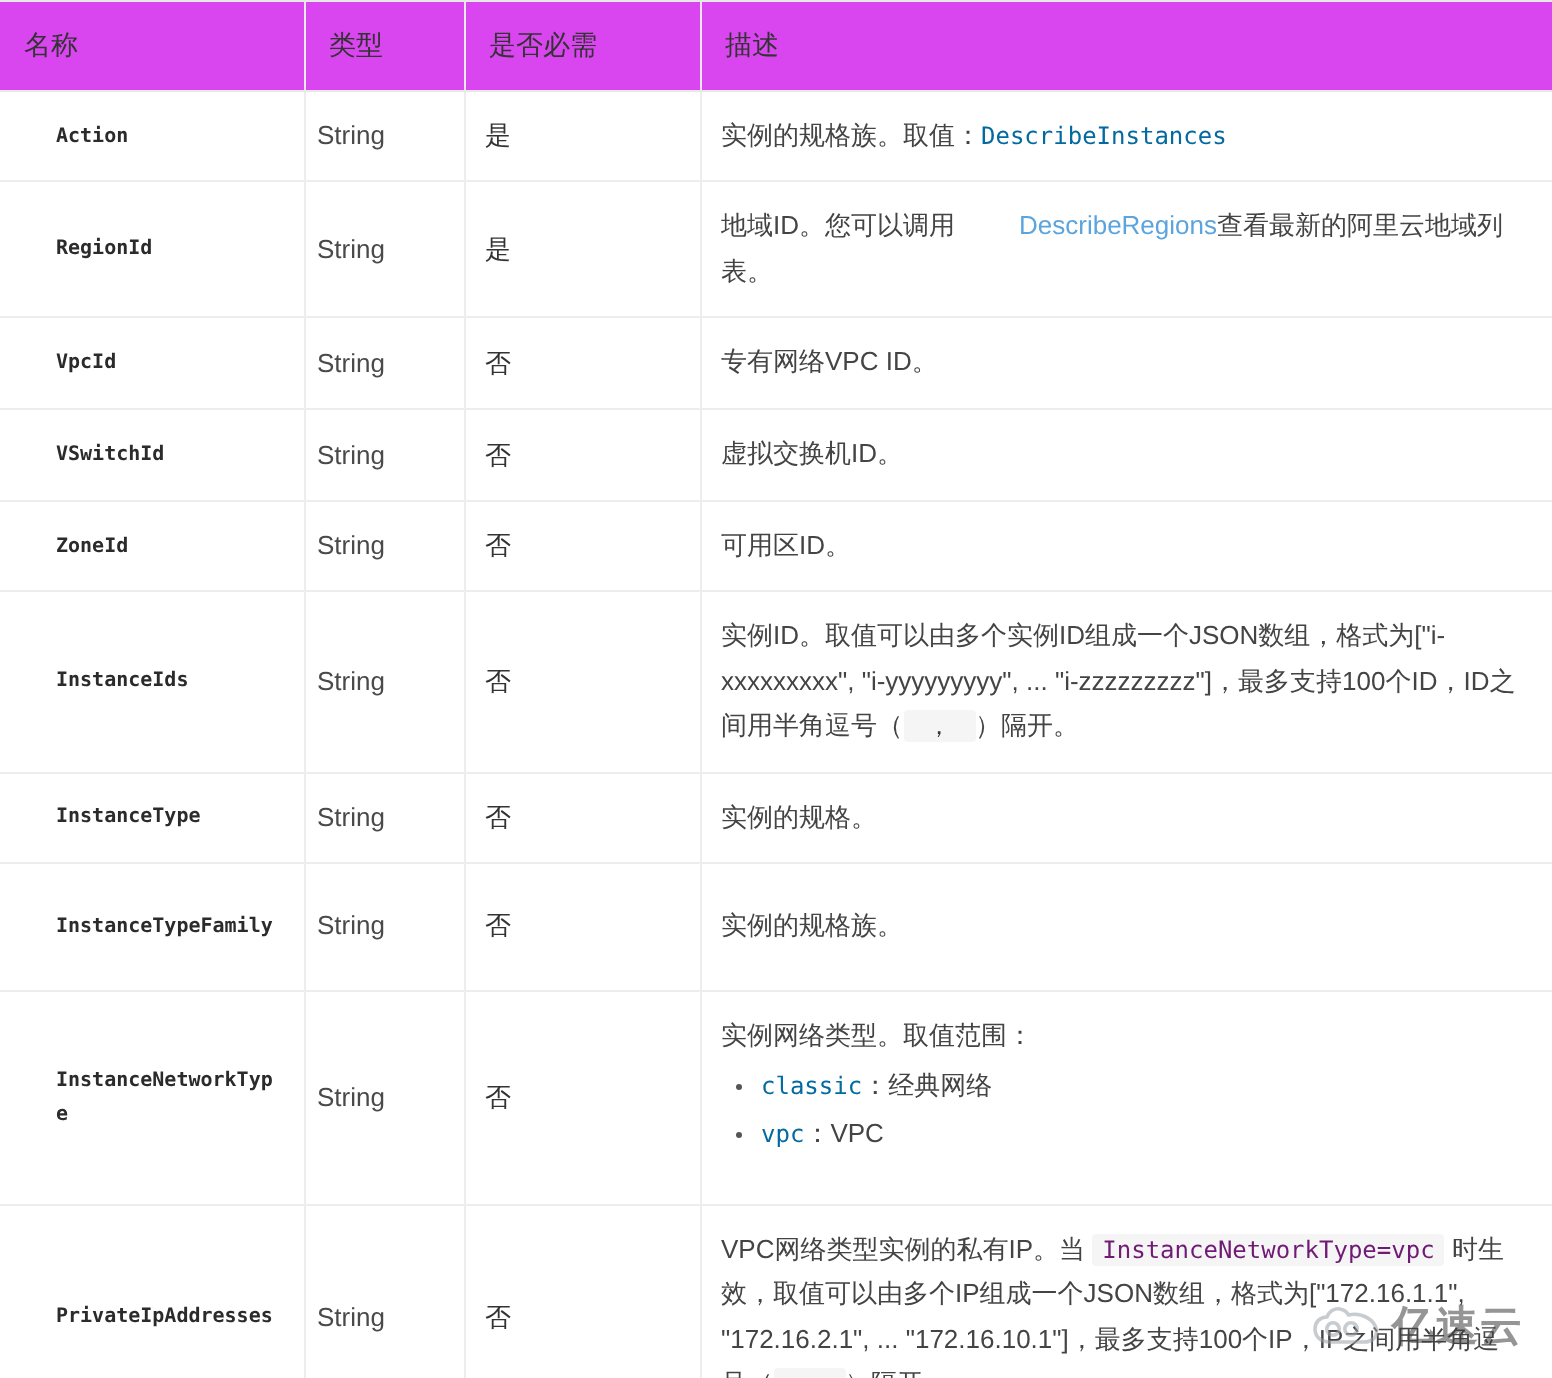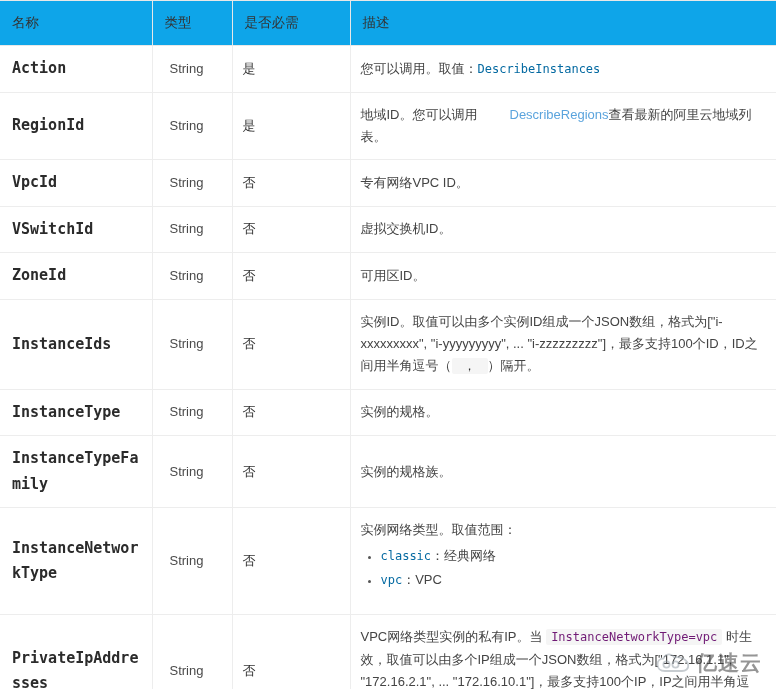--- a/index.html
+++ b/index.html
@@ -20,21 +20,21 @@
     border-collapse: collapse;
     table-layout: fixed;
     font-size: 13px;
   }
   table.param-table col.c-name  { width: 152px; }
   table.param-table col.c-type  { width: 80px;  }
   table.param-table col.c-req   { width: 118px; }
   table.param-table col.c-desc  { width: 426px; }
 
   thead th {
-    background: #0ea5e9;
+    background: #d946ef;
     border: 1px solid #e8e8e8;
     border-left: none;
     text-align: left;
     font-weight: normal;
     color: #333333;
     font-size: 13.5px;
     padding: 12px 10px 12px 12px;
     vertical-align: middle;
     height: 20px;
   }
@@ -46,32 +46,32 @@
     vertical-align: middle;
     padding: 10px 12px;
     color: #333333;
     font-size: 13px;
     line-height: 1.55;
   }
   tbody td:last-child { border-right: none; }
 
   td.cell-name {
     font-family: "DejaVu Sans Mono", "Liberation Mono", monospace;
-    font-size: 15px;
+    font-size: 10px;
     color: #2b2b2b;
     font-weight: bold;
     letter-spacing: 0px;
     word-break: break-all;
     line-height: 1.7;
-    padding-left: 12px;
+    padding-left: 28px;
   }
   td.cell-type {
     color: #4a4a4a;
     font-size: 13px;
-    padding-left: 17px;
+    padding-left: 6px;
   }
   td.cell-req {
     color: #333333;
     font-size: 13px;
     padding-left: 10px;
   }
   td.cell-desc {
     vertical-align: top;
     padding: 11px 14px 11px 10px;
     line-height: 1.72;
@@ -155,21 +155,21 @@
       <th>描述</th>
     </tr>
   </thead>
   <tbody>
 
     <tr style="height:39px;">
       <td class="cell-name">Action</td>
       <td class="cell-type">String</td>
       <td class="cell-req">是</td>
       <td class="cell-desc" style="vertical-align:middle;">
-        <span>您可以调用。取值：</span><span class="code-plain">DescribeInstances</span>
+        <span>实例的规格族。取值：</span><span class="code-plain">DescribeInstances</span>
       </td>
     </tr>
 
     <tr style="height:62px;">
       <td class="cell-name">RegionId</td>
       <td class="cell-type">String</td>
       <td class="cell-req">是</td>
       <td class="cell-desc">
         <span>地域ID。您可以调用</span><a class="doclink" href="#">DescribeRegions</a><span>查看最新的阿里云地域列表。</span>
       </td>

